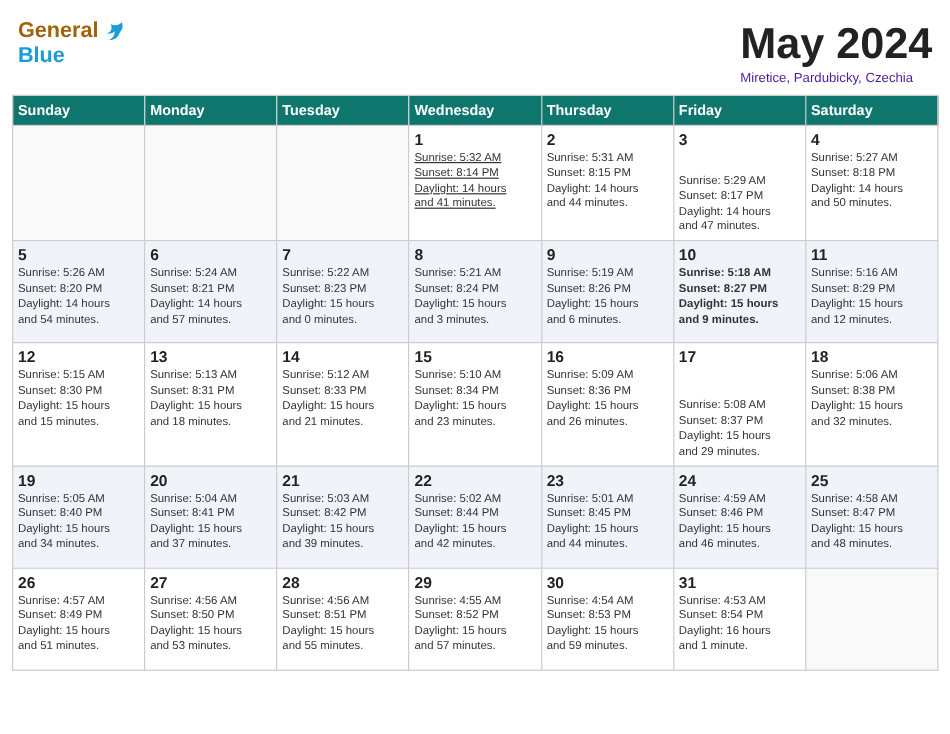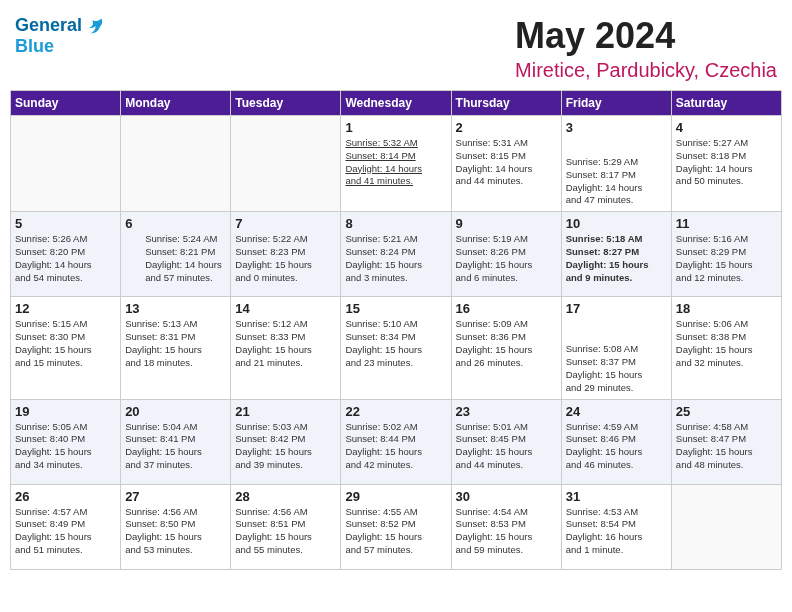--- a/index.html
+++ b/index.html
@@ -18,21 +18,21 @@
       padding: 5px 5px 0 5px;
     }
     .logo {
       display: flex;
       flex-direction: column;
       align-items: flex-start;
     }
     .logo-general {
       font-size: 18px;
       font-weight: bold;
-      color: #0369a1;
+      color: #a16207;
     }
     .logo-blue {
       font-size: 18px;
       font-weight: bold;
       color: #1a9cd8;
     }
     .logo-bird {
       display: inline-block;
       width: 20px;
       height: 20px;
@@ -44,31 +44,31 @@
     }
     .title-area {
       text-align: left;
     }
     .month-title {
       font-size: 36px;
       font-weight: bold;
       color: #222;
     }
     .location {
-      font-size: 20px;
-      color: #be185d;
+      font-size: 11px;
+      color: #4c1d95;
       margin-top: 2px;
     }
     table {
       width: 100%;
       border-collapse: collapse;
       table-layout: fixed;
     }
     thead tr th {
-      background: #4c1d95;
+      background: #0f766e;
       color: white;
       font-size: 12px;
       font-weight: bold;
       padding: 5px 4px;
       text-align: left;
       border: 1px solid #ccc;
     }
     tbody tr td {
       border: 1px solid #ccc;
       vertical-align: top;
@@ -165,21 +165,21 @@
       <tr>
         <td>
           <div class="day-number">5</div>
           <div class="day-info" style="white-space: pre-line;">Sunrise: 5:26 AM
 Sunset: 8:20 PM
 Daylight: 14 hours
 and 54 minutes.</div>
         </td>
         <td>
           <div class="day-number">6</div>
-          <div class="day-info" style="white-space: pre-line; margin-left: 20px;">Sunrise: 5:24 AM
+          <div class="day-info" style="white-space: pre-line;">Sunrise: 5:24 AM
 Sunset: 8:21 PM
 Daylight: 14 hours
 and 57 minutes.</div>
         </td>
         <td>
           <div class="day-number">7</div>
           <div class="day-info" style="white-space: pre-line;">Sunrise: 5:22 AM
 Sunset: 8:23 PM
 Daylight: 15 hours
 and 0 minutes.</div>

